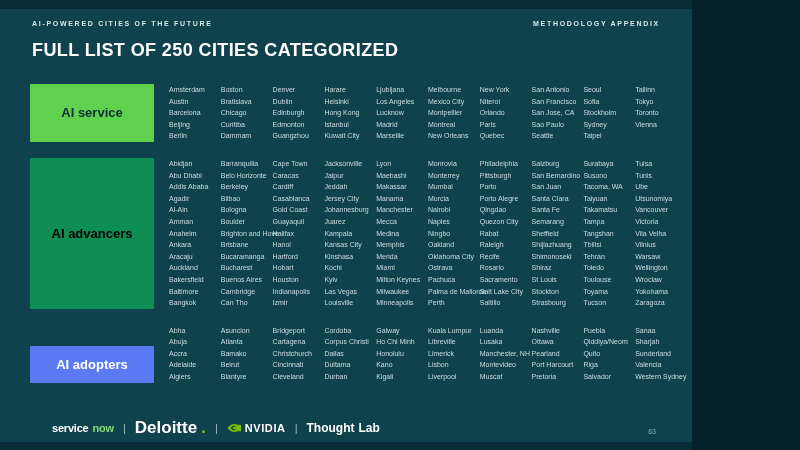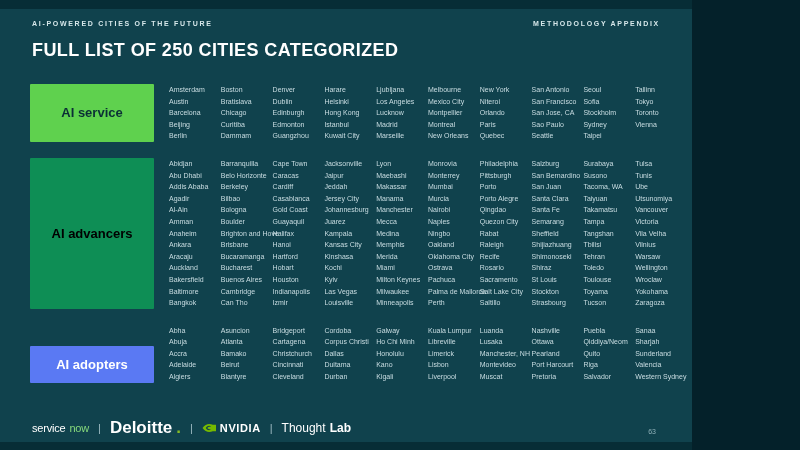--- a/index.html
+++ b/index.html
@@ -13,27 +13,27 @@
               letter-spacing:0.4px;}
   .categories{position:absolute;top:84px;left:30px;right:5px;display:flex;flex-direction:column;gap:16px;}
   .category-row{display:flex;gap:15px;}
   .cat-label{flex:0 0 124px;display:flex;align-items:center;justify-content:center;
              font-size:13px;font-weight:bold;border-radius:1px;}
   .city-grid{flex:1;display:flex;}
   .city-col{flex:1;display:flex;flex-direction:column;min-width:0;}
   .city{font-size:7px;line-height:11.6px;color:#c9dde2;white-space:nowrap;}
   .footer{position:absolute;left:32px;bottom:12px;display:flex;align-items:center;gap:9px;color:#ffffff;}
   .brand{display:flex;align-items:center;gap:4px;white-space:nowrap;}
-  .sn{font-size:11px;font-weight:normal;letter-spacing:-0.2px;}
+  .sn{font-size:11px;font-weight:bold;letter-spacing:-0.2px;margin-left:20px;}
   .sn-now{color:#86d97c;}
   .del{font-size:17px;font-weight:bold;}
   .deloitte-dot{color:#86bc25;}
   .nvd{font-size:11px;font-weight:bold;letter-spacing:0.6px;justify-content:center;}
   .tl{font-size:12px;}
-  .tl b{font-weight:normal;} .tl span{font-weight:bold;}
+  .tl b{font-weight:bold;} .tl span{font-weight:bold;}
   .divider{color:#9fbcc3;font-size:11px;font-weight:300;}
   .page-number{position:absolute;right:36px;bottom:15px;color:#8fb0b8;font-size:7px;}
 </style>
 </head>
 <body>
 
 <div class="slide">
   <div class="strip top"></div>
 
   <div class="header">

